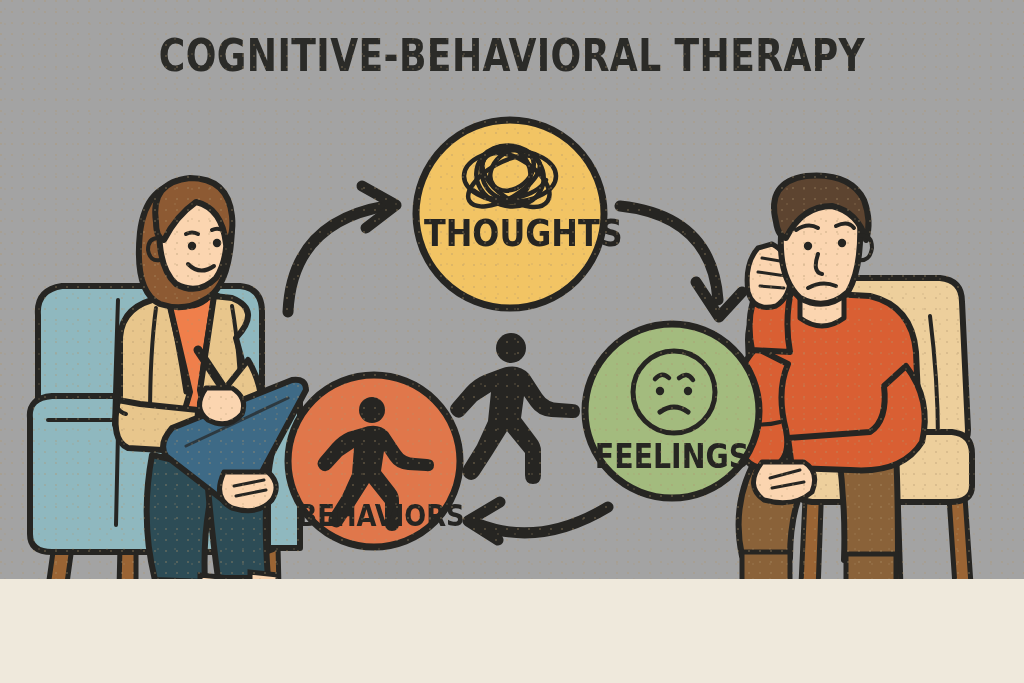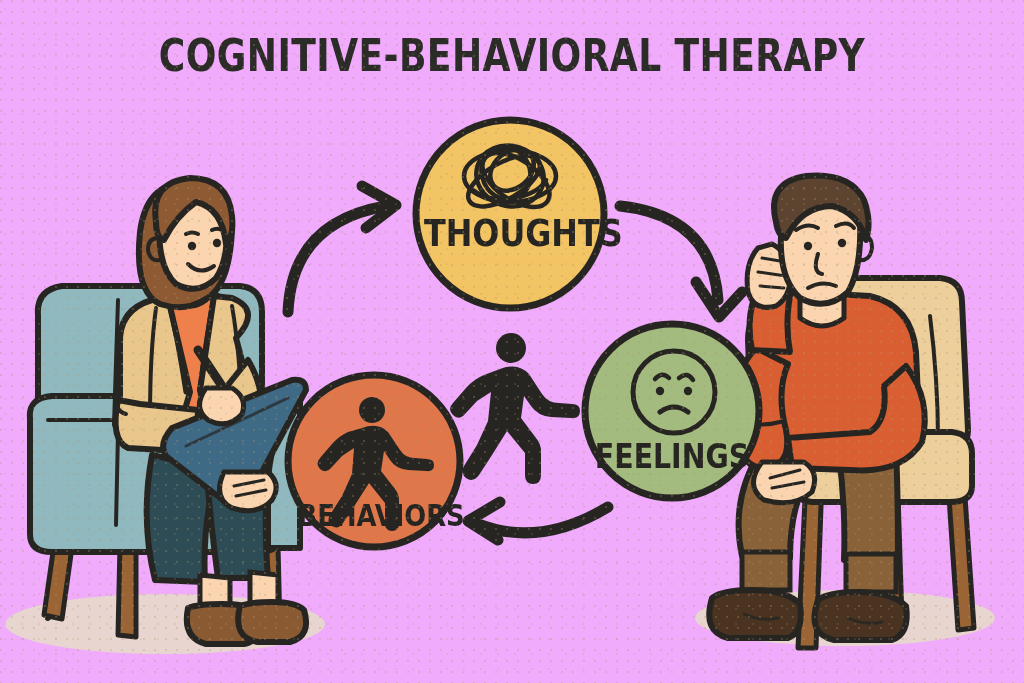--- a/index.html
+++ b/index.html
@@ -3,23 +3,23 @@
 <meta charset="utf-8">
 <style>
   html, body {
     margin: 0;
     padding: 0;
     background: #efe9dc;
   }
   #scene {
     position: relative;
     width: 1024px;
-    height: 683px;
+    height: 579px;
     overflow: hidden;
-    background: #f0abfc;
+    background: #a3a3a3;
     font-family: "Liberation Sans", sans-serif;
   }
   #grain {
     position: absolute;
     inset: 0;
     pointer-events: none;
     opacity: .55;
     background-image:
       radial-gradient(circle at 1px 1px, rgba(176,150,110,.55) 0.8px, transparent 1.2px),
       radial-gradient(circle at 5px 9px, rgba(176,150,110,.35) 0.7px, transparent 1.1px);

